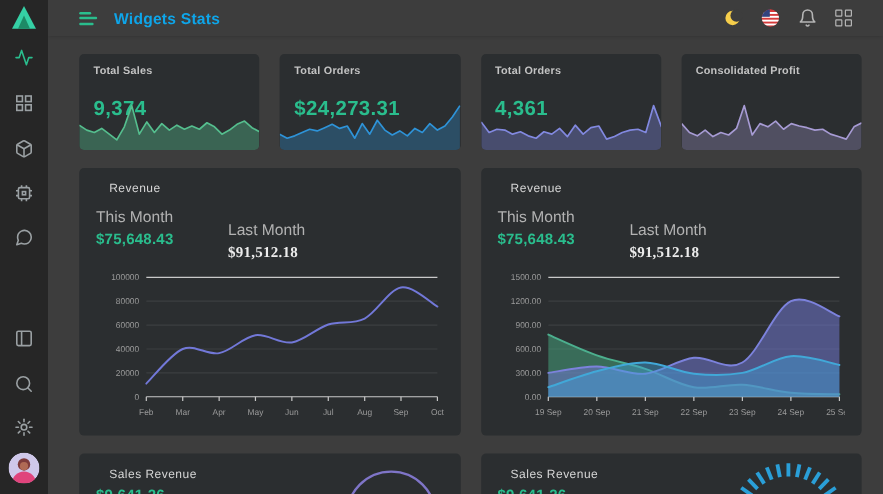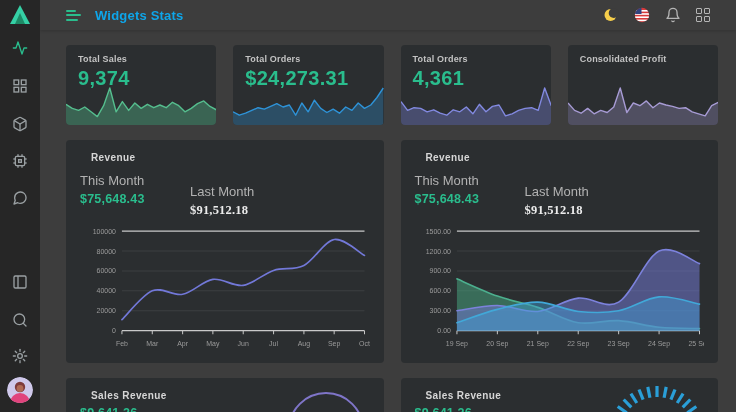--- a/index.html
+++ b/index.html
@@ -32,25 +32,25 @@
   .main { position:absolute; left:40px; top:30px; right:0; bottom:0; overflow:hidden;
           padding:15px 18px 0 26px; }
   .row { display:grid; gap:17px; margin-bottom:15px; }
   .row1 { grid-template-columns:repeat(4,1fr); height:80px; }
   .row2 { grid-template-columns:repeat(2,1fr); height:223px; }
   .row3 { grid-template-columns:repeat(2,1fr); height:120px; }
   .card { background:#2b2e30; border-radius:4px; position:relative; overflow:hidden; }
 
   .stat-card { padding:9px 12px 0; }
   .stat-label { font-size:9px; font-weight:600; color:#c3c3c3; letter-spacing:.2px; }
-  .stat-value { font-size:20px; font-weight:700; color:#2abd8d; margin-top:3px; letter-spacing:.3px; }
+  .stat-value { font-size:17px; font-weight:700; color:#2abd8d; margin-top:17px; letter-spacing:.3px; }
   .spark { position:absolute; left:0; right:0; bottom:0; width:100%; height:42px; display:block; }
 
   .rev-card { padding:12px 14px 0; }
-  .rev-title { font-size:10px; font-weight:700; color:#d6d6d6; letter-spacing:.4px;padding-left:11px; }
+  .rev-title { font-size:10px; font-weight:400; color:#d6d6d6; letter-spacing:.4px;padding-left:11px; }
   .rev-stats { display:flex; margin-top:10px; }
   .rev-col { min-width:96px; }
   .rev-col + .rev-col { margin-left:14px;margin-top:11px; }
   .rev-lbl { font-size:13px; color:#b2b2b2; }
   .rev-val { font-size:12.5px; font-weight:700; margin-top:4px; letter-spacing:.2px; }
   .rev-val.teal { color:#2abd8d; }
   .rev-val.white { color:#ececec;font-family:Liberation Serif, serif; }
   .chart { width:100%; height:132px; display:block; margin-top:5px; }
 
   .bottom-card { padding:12px 14px 0; }

